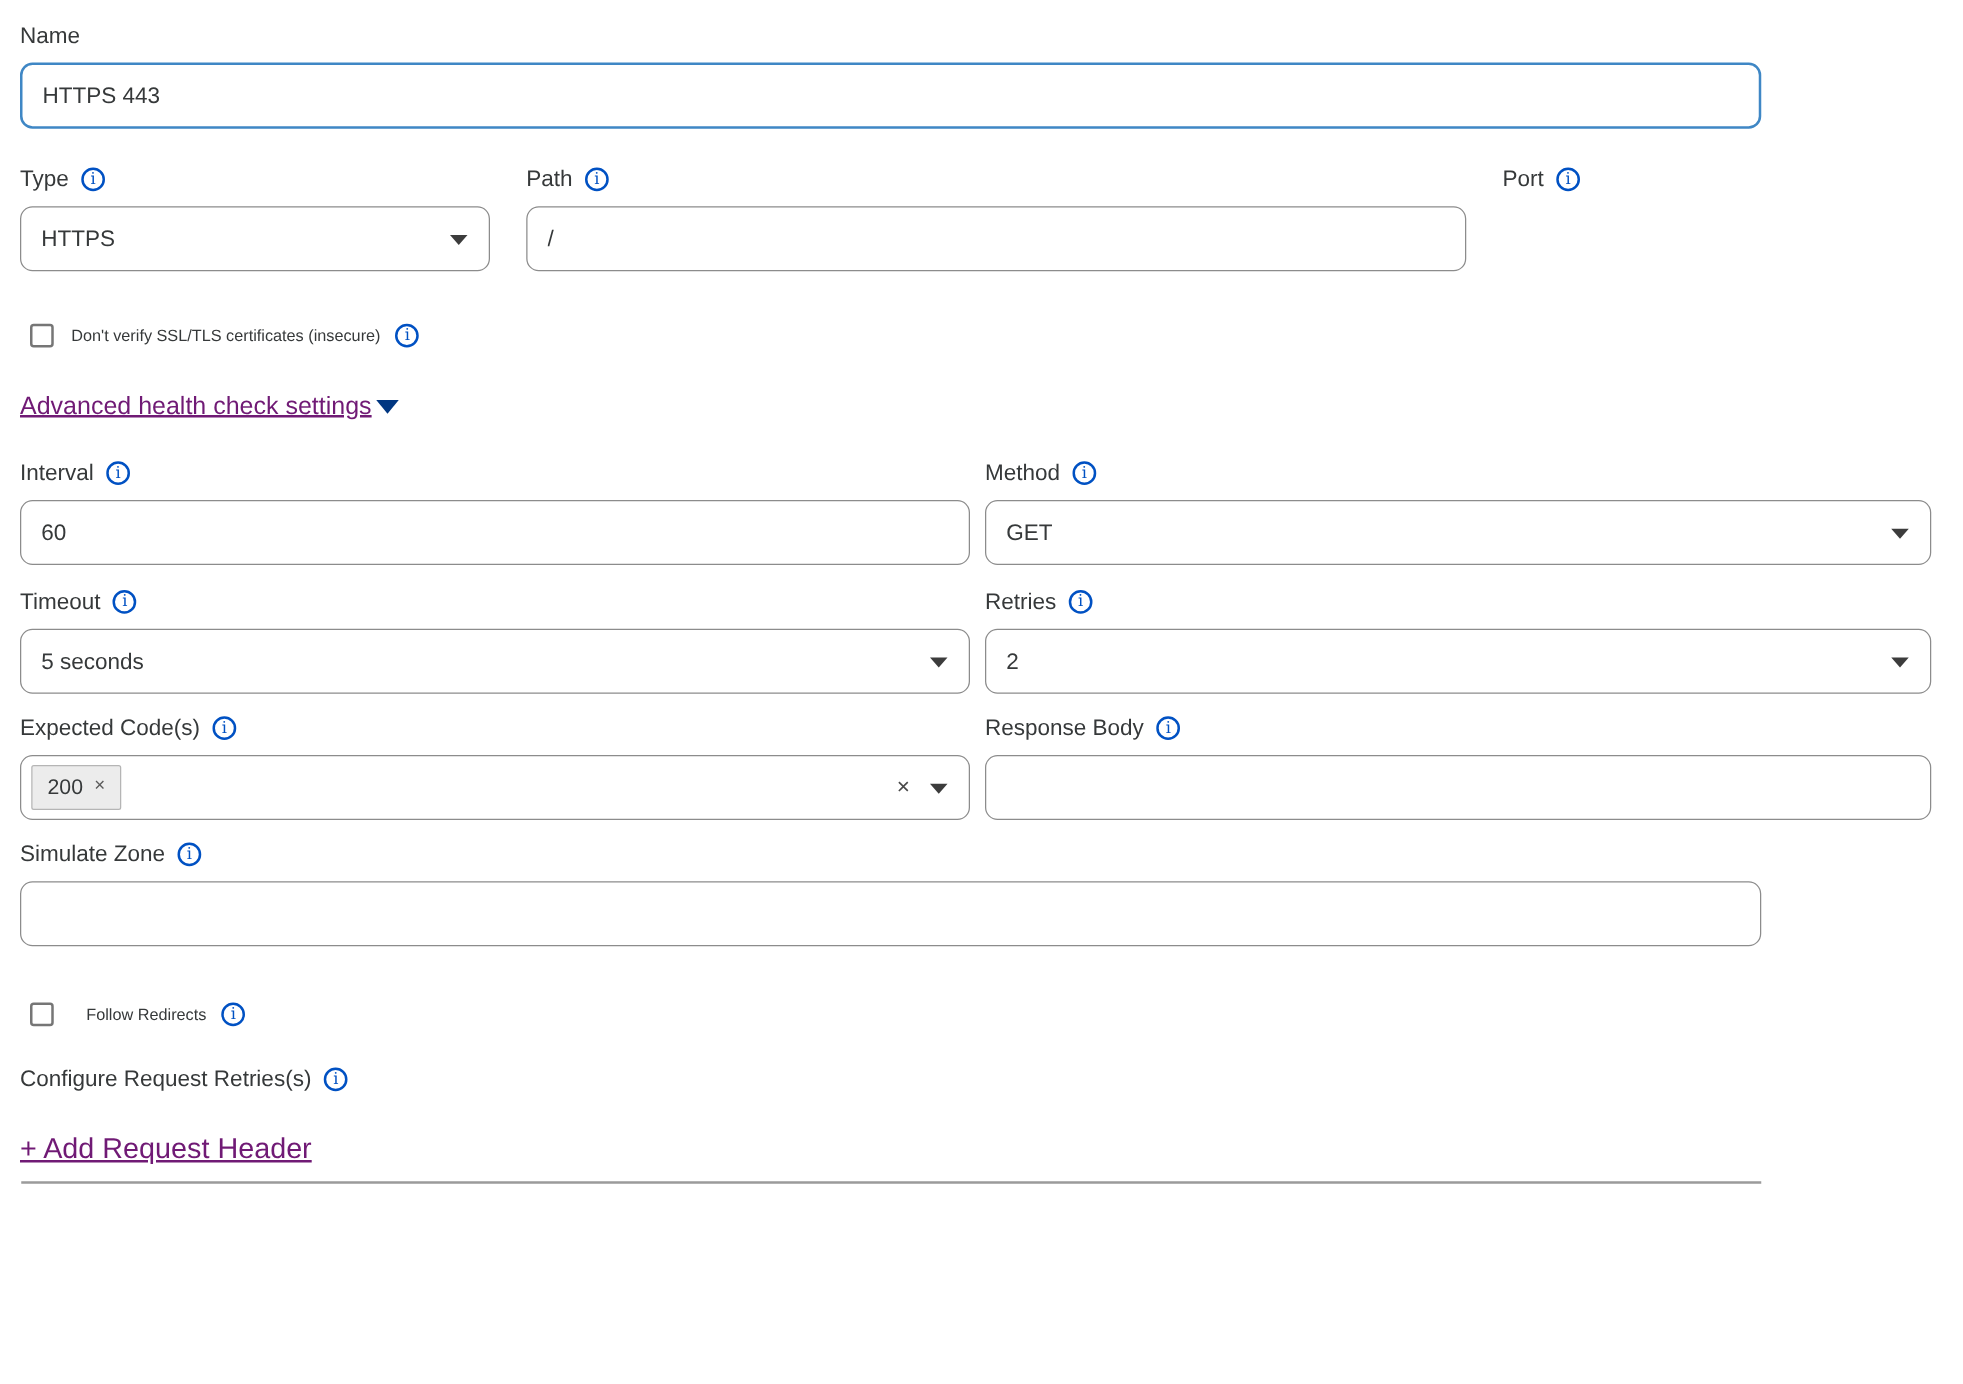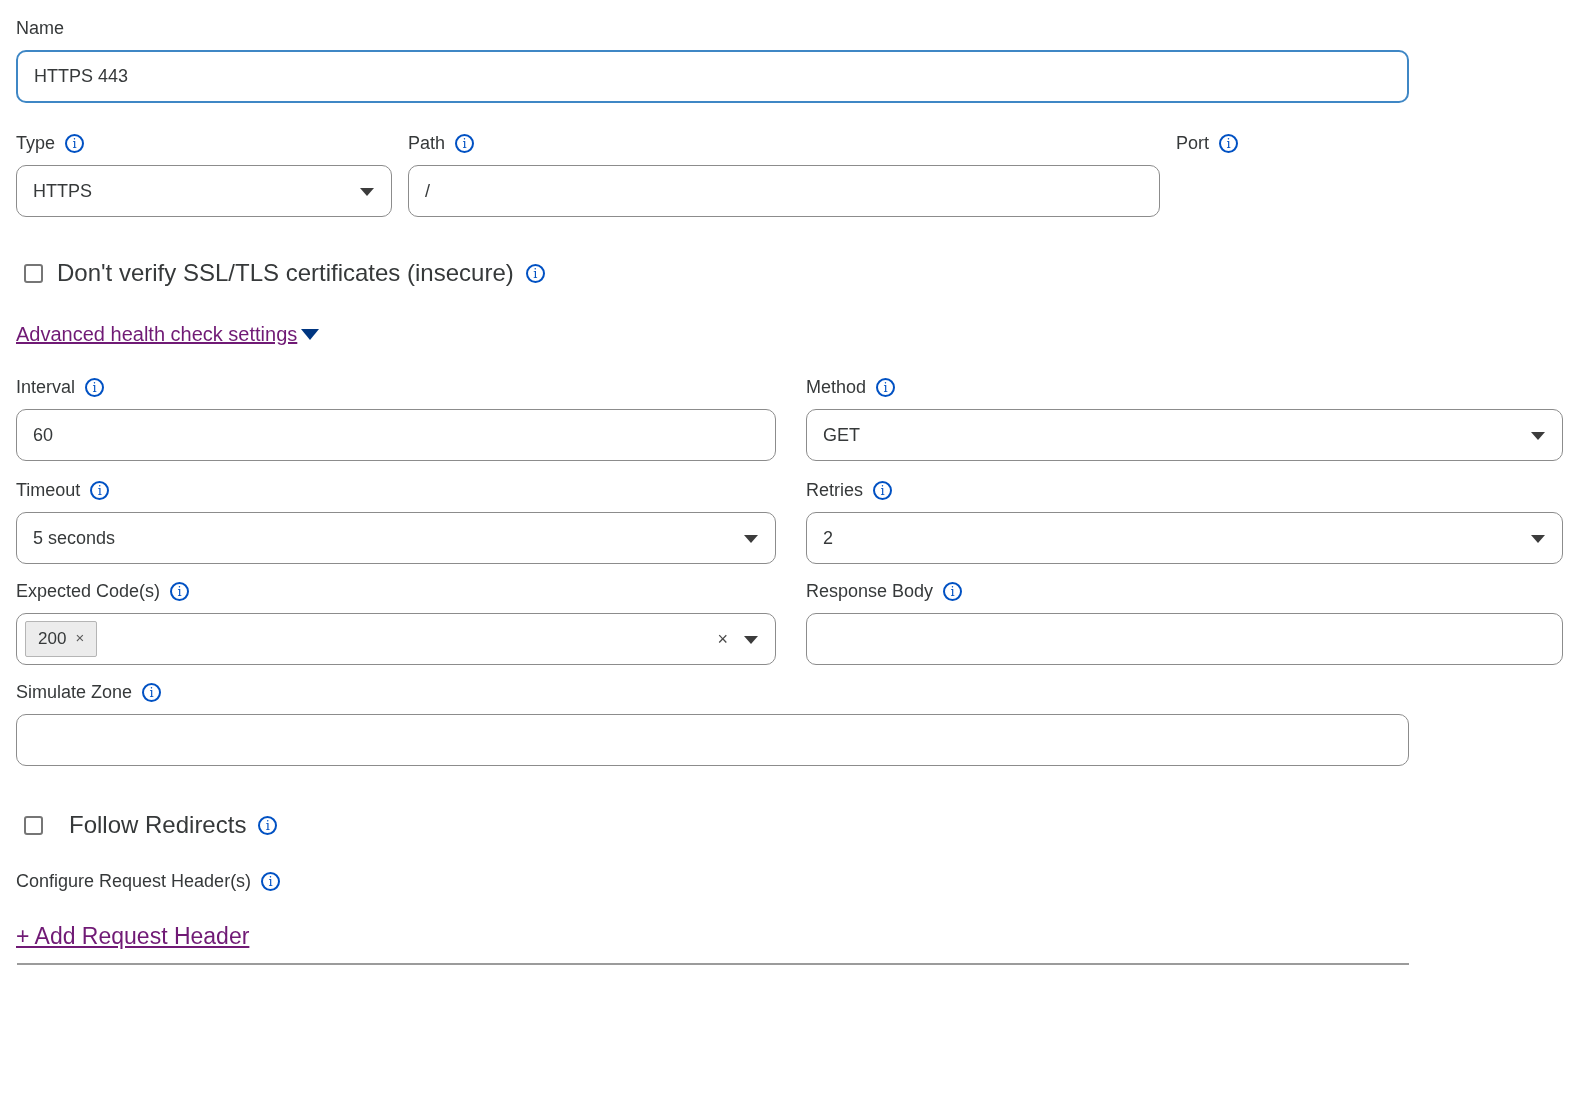--- a/index.html
+++ b/index.html
@@ -35,30 +35,30 @@
   .select {
     position: relative; display: flex; align-items: center;
     cursor: pointer; padding-right: 40px;
   }
   .caret-down {
     position: absolute; right: 17px; top: 50%; margin-top: -3px;
     width: 0; height: 0;
     border-left: 7px solid transparent; border-right: 7px solid transparent;
     border-top: 8px solid #3c3c3c;
   }
-  .row2 { display: grid; grid-template-columns: 760px 757px; column-gap: 30px; }
-  .row3 { display: grid; grid-template-columns: 376px 752px 375px; column-gap: 16px; }
+  .row2 { display: grid; grid-template-columns: 760px 757px; column-gap: 12px; }
+  .row3 { display: grid; grid-template-columns: 376px 752px 375px; column-gap: 29px; }
 
   .checkbox-row { display: flex; align-items: center; margin-left: 8px; }
   .checkbox {
     width: 19px; height: 19px; flex: 0 0 auto;
     border: 2px solid #767676; border-radius: 3px; background: #fff;
     cursor: pointer;
   }
-  .checkbox-row .cb-label { font-size: 24px; margin-left: 14px; margin-right: 12px; }
+  .checkbox-row .cb-label { font-size: 13px; margin-left: 14px; margin-right: 12px; }
   .checkbox-row.wide-gap .cb-label { margin-left: 26px; }
 
   .link {
     color: #701a75; font-size: 20px; text-decoration: underline;
     cursor: pointer; display: inline-flex; align-items: center;
   }
   .adv-caret {
     display: inline-block; margin-left: 4px;
     width: 0; height: 0;
     border-left: 9px solid transparent; border-right: 9px solid transparent;
@@ -223,21 +223,21 @@
   </div>
 
   <div class="checkbox-row wide-gap sec-check2">
     <div class="checkbox"></div>
     <span class="cb-label">Follow Redirects</span>
     <span class="info-icon">i</span>
   </div>
 
   <div class="sec-headers">
     <div class="label-row">
-      <span>Configure Request Header(s)</span>
+      <span>Configure Request Retries(s)</span>
       <span class="info-icon">i</span>
     </div>
   </div>
 
   <div class="sec-addlink">
     <a class="link add-link">+ Add Request Header</a>
   </div>
 
   <hr class="divider sec-divider">
 

